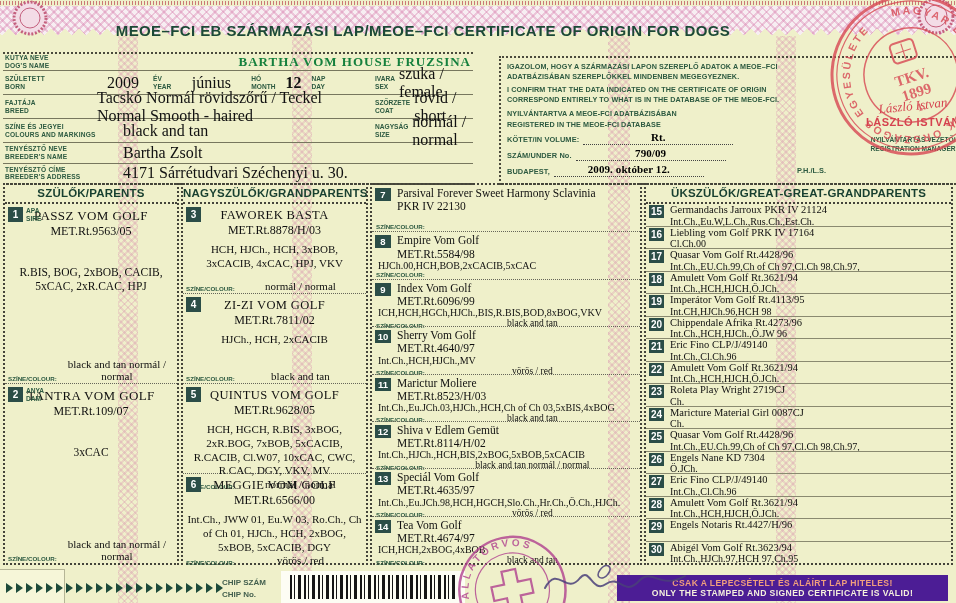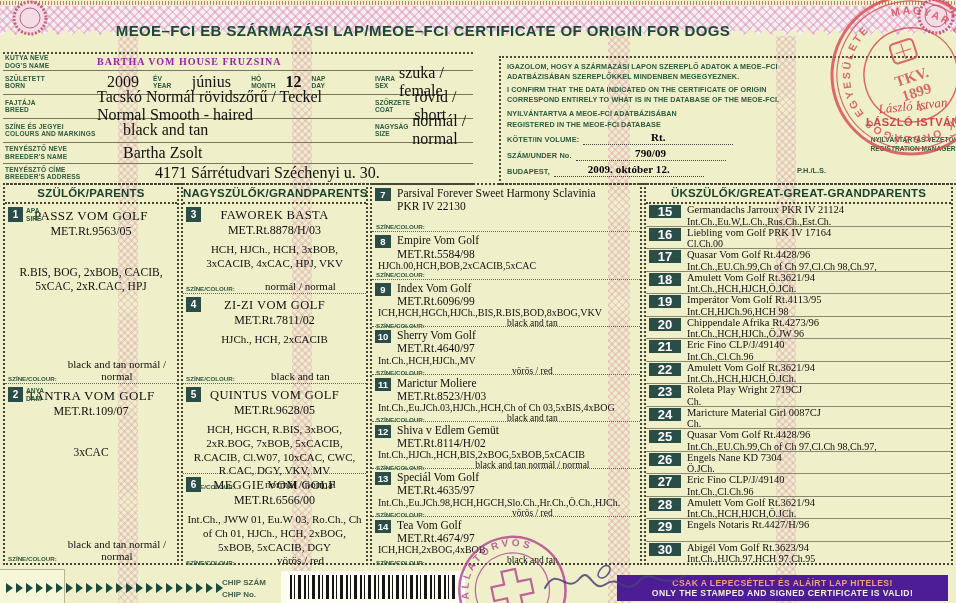--- a/index.html
+++ b/index.html
@@ -21,26 +21,26 @@
       repeating-linear-gradient(-45deg,rgba(212,125,168,.28) 0 2px,transparent 2px 5px);}
   .s1{left:118px;width:20px;} .s2{left:292px;width:20px;} .s3{left:608px;width:22px;} .s4{left:776px;width:20px;}
   .corner-seal{position:absolute;z-index:30;}
   
   .title{position:absolute;top:22px;left:0;right:110px;text-align:center;
     font-size:15px;font-weight:bold;letter-spacing:.4px;color:#1c4936;z-index:10;}
   
   .info-left{position:absolute;left:3px;top:52px;width:470px;height:129px;
     border-top:2px dotted #4a4a3c;border-bottom:2px dotted #4a4a3c;display:flex;flex-direction:column;z-index:10;}
   .irow{display:flex;align-items:center;border-bottom:1px solid #77775e;padding:0 2px;}
-  .irow:last-child{border-bottom:none;gap:32px;}
+  .irow:last-child{border-bottom:none;}
   .lbl{display:flex;flex-direction:column;justify-content:center;line-height:1.15;
     font-size:6.6px;font-weight:bold;color:#2d5a41;letter-spacing:.2px;}
   .val{font-family:"Liberation Serif",serif;font-size:16px;color:#111;}
-  .dogname{flex:1;text-align:left;font-family:"Liberation Serif",serif;
-    font-weight:bold;font-size:10px;letter-spacing:1px;color:#a21caf;}
+  .dogname{flex:1;text-align:right;font-family:"Liberation Serif",serif;
+    font-weight:bold;font-size:13px;letter-spacing:1px;color:#15803d;}
   .r-name{height:17px;} .r-born{height:23px;} .r-breed{height:23px;} .r-colour{height:23px;}
   .r-bname{height:22px;} .r-baddr{height:21px;}
   .w90{width:92px;} .w118{width:118px;}
   .subcol{display:flex;flex-direction:column;font-size:6.6px;font-weight:bold;color:#2d5a41;line-height:1.15;margin:0 4px;}
   .cval{text-align:center;}
   .sexcell{margin-left:auto;display:flex;align-items:center;width:100px;}
   
   .conf{position:absolute;left:499px;top:56px;width:468px;height:125px;
     border:2px dotted #4a4a3c;z-index:10;}
   .conf-text{position:absolute;left:6px;top:4px;width:312px;font-size:7.2px;font-weight:bold;
@@ -79,21 +79,21 @@
   
   .g3-head{display:flex;margin:2px 3px 0 3px;}
   .g3-head .badge{width:16px;height:13px;line-height:13px;font-size:9.5px;margin-right:6px;margin-top:1px;}
   .g3-nm{font-family:"Liberation Serif",serif;font-size:11.5px;line-height:1.15;color:#101010;white-space:nowrap;}
   .g3-titles{font-family:"Liberation Serif",serif;font-size:10px;line-height:1;color:#101010;
     padding-left:6px;white-space:nowrap;}
   .c3 .colour-line{padding-left:4px;} .c3 .colour-val{font-size:9.5px;}
   
   .g4-entry{flex:1 1 0;display:flex;align-items:stretch;min-height:0;}
   .g4-entry + .g4-entry{border-top:1px solid #8a8a70;}
-  .g4-entry .badge{width:32px;height:13px;line-height:13px;font-size:13px;margin:1px 6px 0 3px;}
+  .g4-entry .badge{width:15px;height:13px;line-height:13px;font-size:10px;margin:1px 6px 0 3px;}
   .g4-lines{font-family:"Liberation Serif",serif;color:#101010;line-height:1.1;overflow:hidden;}
   .g4-name{font-size:10.5px;white-space:nowrap;}
   .g4-titles{font-size:10px;white-space:nowrap;}
   
   .corner-box{position:absolute;left:0;top:569px;width:64px;height:34px;background:#f6f6d8;
     border-top:1px solid #b5b596;border-right:1px solid #b5b596;z-index:8;}
   .arrows{position:absolute;left:6px;top:583px;display:flex;z-index:10;}
   .arrows span{width:0;height:0;border-left:7px solid #1d4a3a;border-top:5px solid transparent;
     border-bottom:5px solid transparent;margin-right:3px;}
   .chip-lbl{position:absolute;left:222px;top:577px;font-size:8px;font-weight:bold;color:#44604f;line-height:1.5;z-index:10;}

